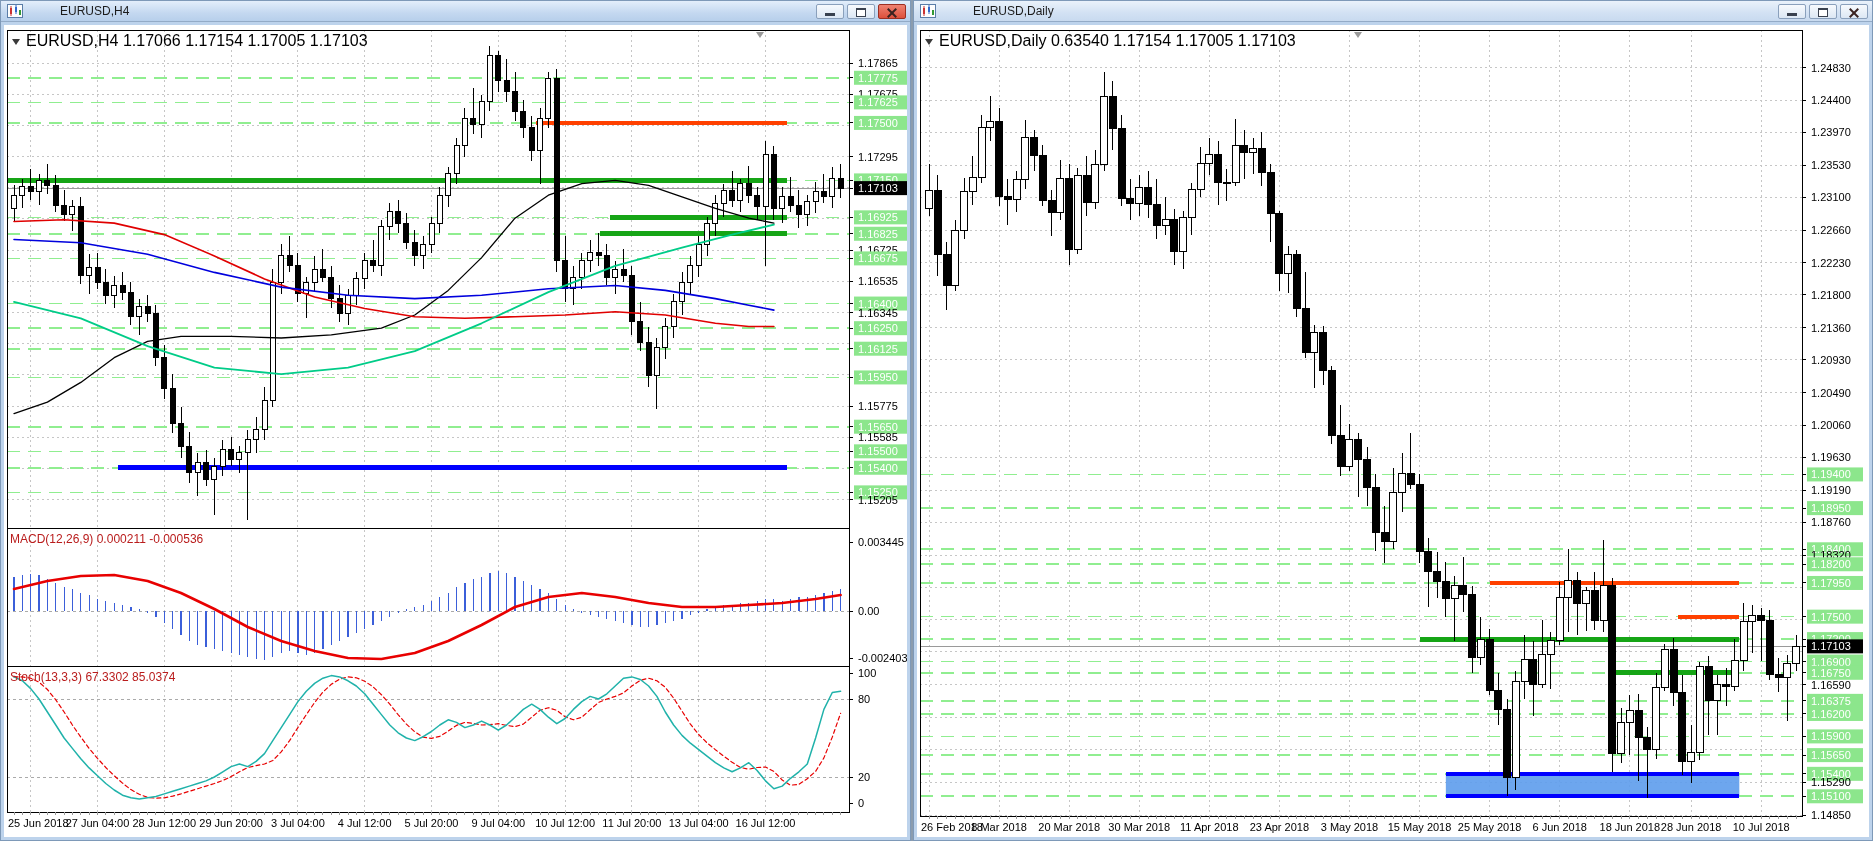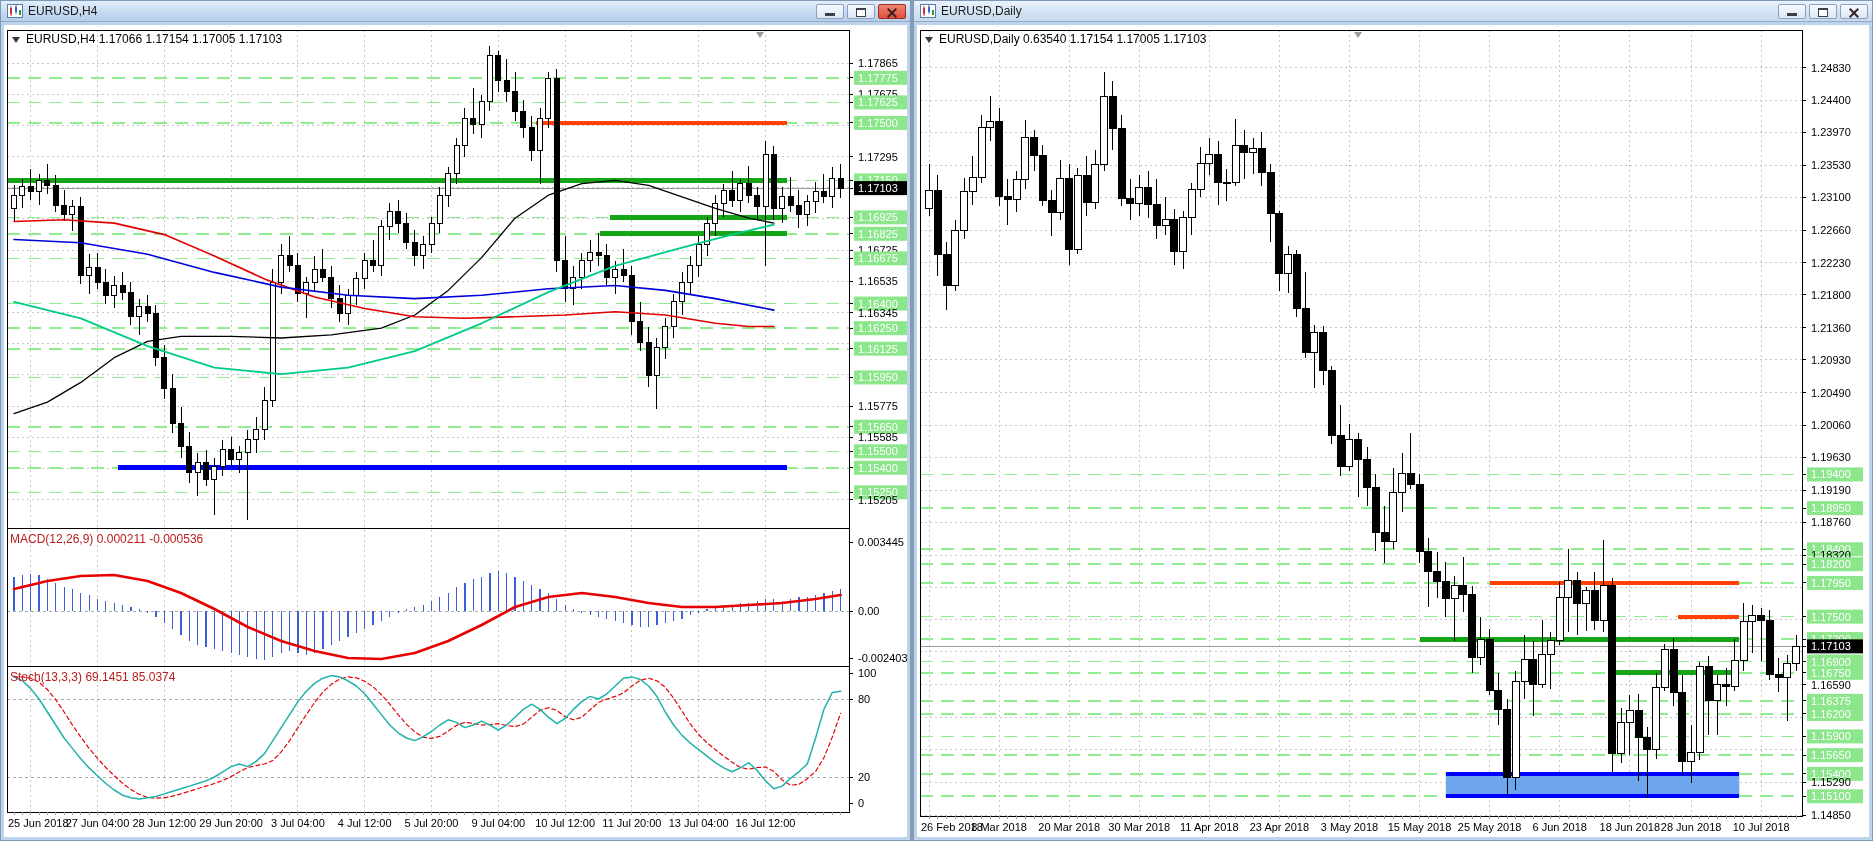--- a/index.html
+++ b/index.html
@@ -2,37 +2,37 @@
 <html><head>
 <meta charset="utf-8">
 <style>
   html,body{margin:0;padding:0;width:1873px;height:841px;overflow:hidden;background:#8b9cae;
     font-family:"Liberation Sans",sans-serif;}
   .window{position:absolute;top:0;height:841px;background:#bdd3ec;border:1px solid #7e99b8;box-sizing:border-box;}
   .window.left{left:0;width:911px;}
   .window.right{left:913px;width:960px;}
   .titlebar{position:absolute;left:0;top:0;right:0;height:21px;
     background:linear-gradient(#e3eefb,#c4d8f0 60%,#b7cfeb);border-bottom:1px solid #93abc7;
-    display:flex;align-items:center;padding:0 4px;box-sizing:border-box;}
+    display:flex;align-items:center;padding:0 4px;box-sizing:border-box;gap:32px;}
   .window.right .titlebar{background:linear-gradient(#eaf2fb,#d2e1f3 60%,#c8daef);}
   .wicon{width:16px;height:14px;margin:0 5px 0 2px;flex:none;}
   .wtitle{font-size:12px;color:#1c1c1c;white-space:nowrap;}
   .wbtns{margin-left:auto;display:flex;}
   .wb{width:28px;height:15px;margin-left:3px;border:1px solid #8aa0bc;border-radius:2px;
     background:linear-gradient(#f7fafd,#dce7f4);padding:0;cursor:default;position:relative;}
   .wb.red{background:linear-gradient(#ef8272,#dd503c);border-color:#9c2f23;}
   .g-min{display:block;width:10px;height:3px;background:#39414f;margin:7px auto 0;}
   .g-res{display:block;width:8px;height:6px;border:1px solid #39414f;border-top:2px solid #39414f;margin:2px auto 0;background:#fff;}
   .g-x{display:block;position:relative;width:10px;height:9px;margin:2px auto 0;}
   .g-x::before,.g-x::after{content:"";position:absolute;left:-1px;top:4px;width:12px;height:2px;background:#3a2220;}
   .g-x::before{transform:rotate(45deg);}
   .g-x::after{transform:rotate(-45deg);}
   .client{position:absolute;left:3px;right:3px;top:24px;bottom:3px;background:#fff;overflow:hidden;}
   .client svg{position:absolute;left:0;top:0;}
-  .legend{position:absolute;left:8px;top:7px;font-size:12px;color:#000;white-space:nowrap;}
+  .legend{position:absolute;left:8px;top:7px;font-size:16px;color:#000;white-space:nowrap;}
   .tri{display:inline-block;width:0;height:0;border-left:4px solid transparent;border-right:4px solid transparent;
     border-top:6px solid #3a3a3a;margin-right:6px;vertical-align:middle;}
   .ind-label{position:absolute;left:6px;font-size:12px;color:#b91c1c;white-space:nowrap;}
   .ind-label.macd{top:507px;}
   .ind-label.stoch{top:645px;}
   text{font-family:"Liberation Sans",sans-serif;}
 </style>
 </head>
 <body>
 
@@ -645,21 +645,21 @@
             <text x="561.1" y="802" fill="#000" font-size="11" text-anchor="middle">10 Jul 12:00</text>
             <text x="627.9" y="802" fill="#000" font-size="11" text-anchor="middle">11 Jul 20:00</text>
             <text x="694.6999999999999" y="802" fill="#000" font-size="11" text-anchor="middle">13 Jul 04:00</text>
             <text x="761.5" y="802" fill="#000" font-size="11" text-anchor="middle">16 Jul 12:00</text>
           </g>
         </svg>
       <div class="legend">
         <i class="tri"></i><span>EURUSD,H4  1.17066 1.17154 1.17005 1.17103</span>
       </div>
       <div class="ind-label macd">MACD(12,26,9) 0.000211 -0.000536</div>
-      <div class="ind-label stoch">Stoch(13,3,3) 69.1451 85.0374</div>
+      <div class="ind-label stoch">Stoch(13,3,3) 67.3302 85.0374</div>
     </div>
   </section>
 
   <section class="window right">
     <header class="titlebar">
       <span class="wicon">
         <svg width="16" height="14" viewBox="0 0 16 14">
           <rect x="0.5" y="0.5" width="15" height="13" fill="#fdfdfd" stroke="#5a7da8"></rect>
           <rect x="3" y="4" width="2" height="6" fill="#c33"></rect>
           <line x1="4" y1="2" x2="4" y2="12" stroke="#c33" stroke-width="1"></line>

